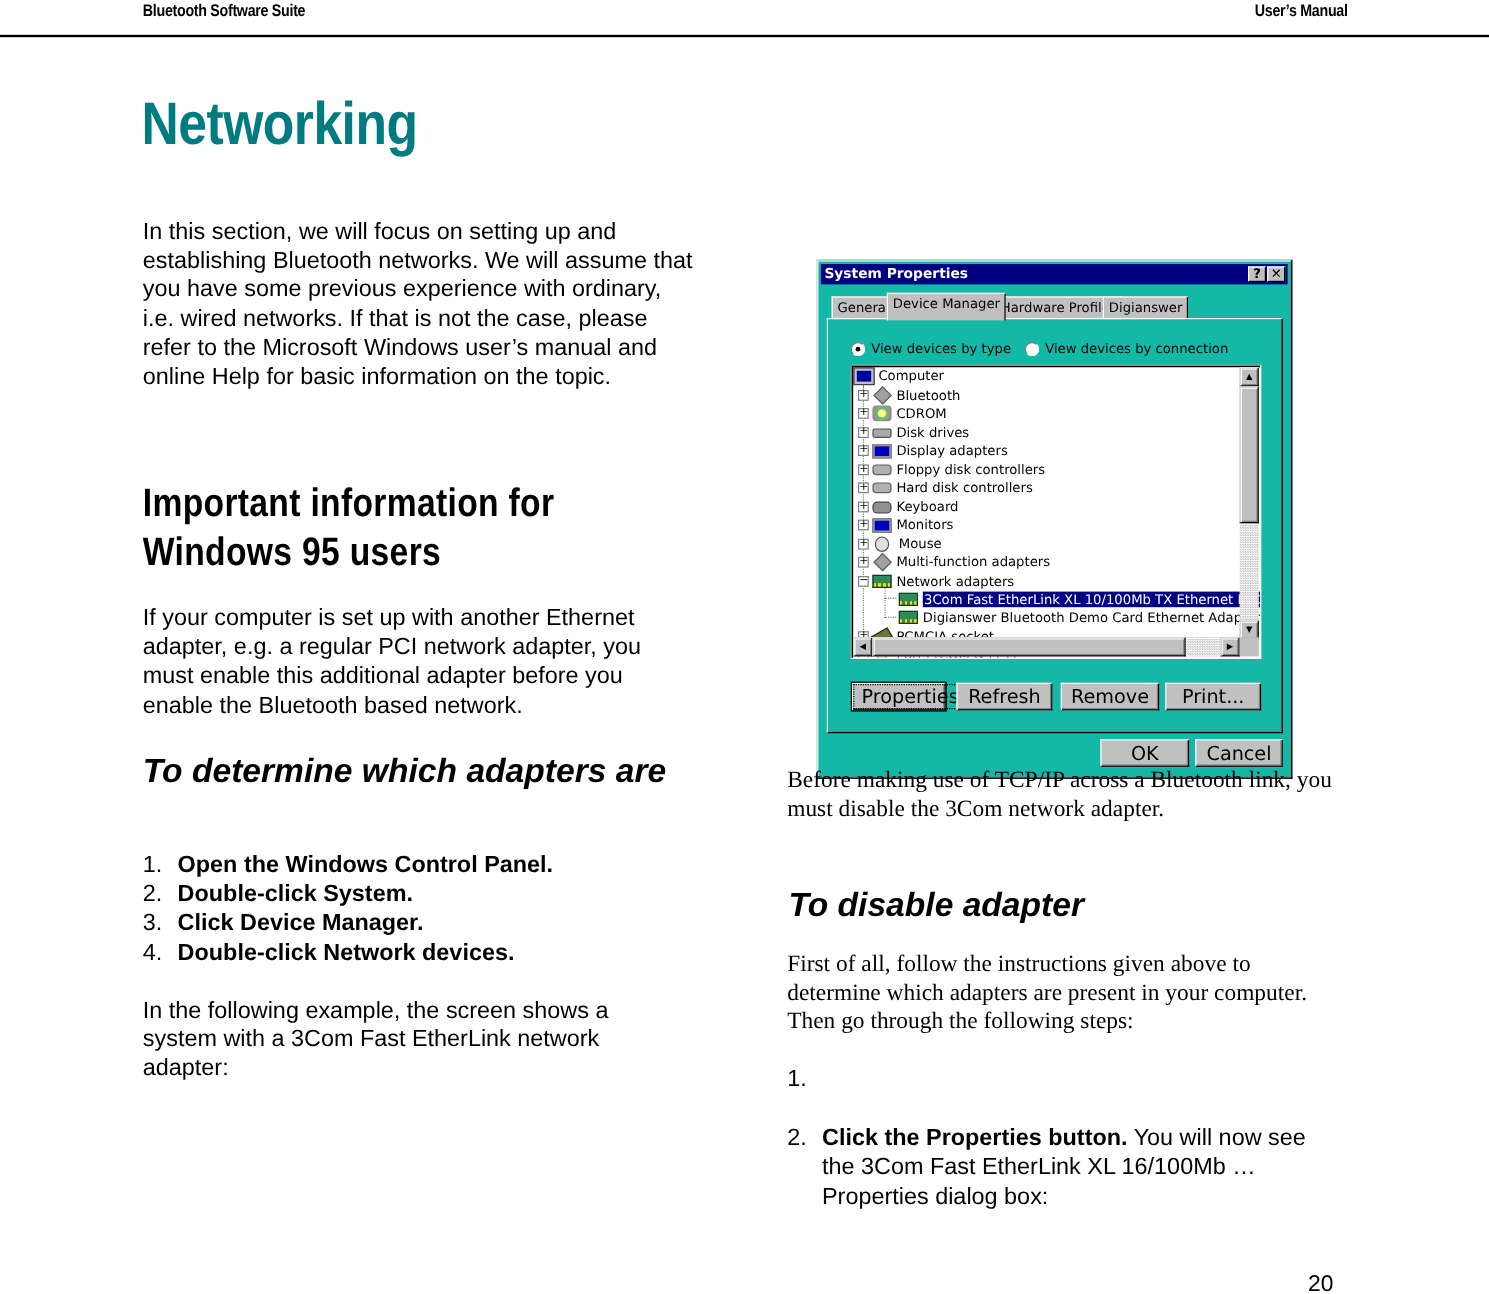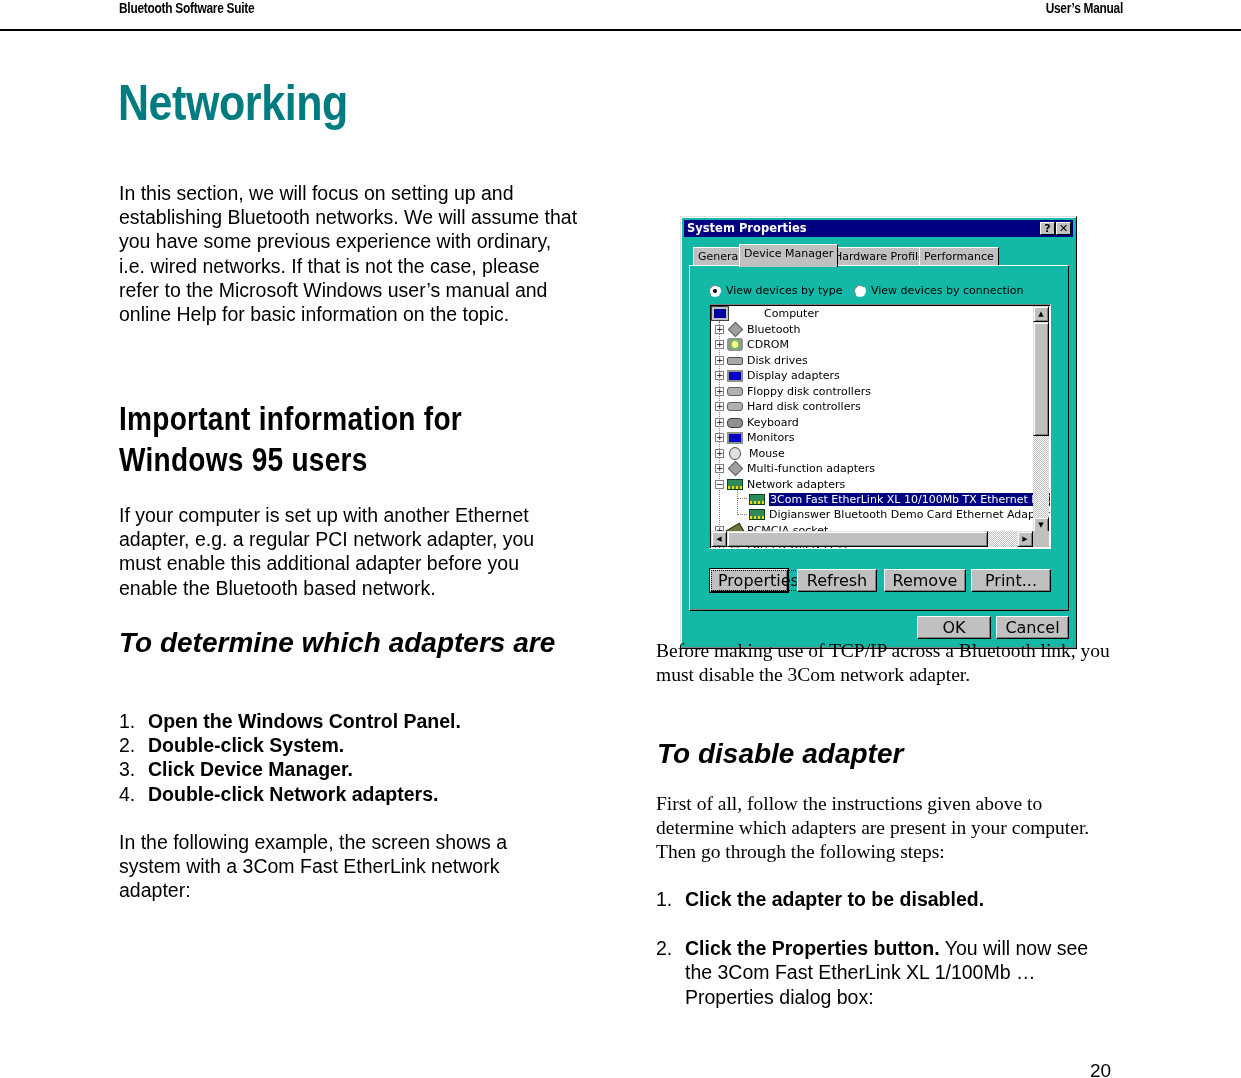--- a/index.html
+++ b/index.html
@@ -157,57 +157,57 @@
   <li>
       <span class="num">2.</span>
       <b class="txt">Double-click System.</b>
     </li>
   <li>
       <span class="num">3.</span>
       <b class="txt">Click Device Manager.</b>
     </li>
   <li>
       <span class="num">4.</span>
-      <b class="txt">Double-click Network adapters.</b>
+      <b class="txt">Double-click Network devices.</b>
     </li>
 </ol>
 
 <p class="body-text col-left" style="top:830px; width:420px;">In the following example, the screen shows a system with a 3Com Fast EtherLink network adapter:</p>
 
 <div class="dlg">
   <div class="titlebar">
     <span>System Properties</span>
     <div class="tb-btn tb-help">?</div>
     <div class="tb-btn tb-close"><span>✕</span></div>
   </div>
 
   <div class="tabs">
     <div class="tab" style="left:0;">General</div>
     <div class="tab active" style="left:46px;">Device Manager</div>
     <div class="tab" style="left:136px;">Hardware Profiles</div>
-    <div class="tab" style="left:226px;">Performance</div>
+    <div class="tab" style="left:226px;">Digianswer</div>
   </div>
 
   <div class="panel">
     <label class="radio" style="left:19px;">
       <span class="dot on"></span>
       <span>View devices by type</span>
     </label>
     <label class="radio" style="left:164px;">
       <span class="dot"></span>
       <span>View devices by connection</span>
     </label>
 
     <div class="tree">
       <div class="connector-v" style="left:9px; top:16px; height:222px;"></div>
       <div class="connector-v" style="left:27px; top:178px; height:32px;"></div>
       <div class="connector-h" style="left:27px; top:193px; width:10px;"></div>
       <div class="connector-h" style="left:27px; top:209px; width:10px;"></div>
 
-      <div class="tree-row" style="top:1px; left:2px;gap:32px;">
+      <div class="tree-row" style="top:1px; left:2px;">
         <span class="dev-icon ic-computer"></span>
         <span>Computer</span>
       </div>
 
       <div class="tree-row" style="top:17px; left:5px;">
           <span class="expander">+</span>
           <span class="dev-icon ic-diamond"></span>
           <span>Bluetooth</span>
         </div>
       <div class="tree-row" style="top:32px; left:5px;">
@@ -306,21 +306,20 @@
 
 <p class="body-text col-right" style="top:639px; width:460px;">Before making use of TCP/IP across a Bluetooth link, you must disable the 3Com network adapter.</p>
 
 <h3 class="h3" style="left:657px; top:740px;">To disable adapter</h3>
 
 <p class="body-text col-right" style="top:792px; width:440px;">First of all, follow the instructions given above to determine which adapters are present in your computer. Then go through the following steps:</p>
 
 <ol class="steps" style="left:656px; top:887px; width:470px; line-height:24.2px;">
   <li style="margin-bottom:25px;">
     <span class="num">1.</span>
-    <span class="txt"><b>Click the adapter to be disabled.</b></span>
   </li>
   <li>
     <span class="num">2.</span>
-    <span class="txt" style="width:430px;"><b>Click the Properties button.</b><span> You will now see the 3Com Fast EtherLink XL 1/100Mb … Properties dialog box:</span></span>
+    <span class="txt" style="width:430px;"><b>Click the Properties button.</b><span> You will now see the 3Com Fast EtherLink XL 16/100Mb … Properties dialog box:</span></span>
   </li>
 </ol>
 
 <div class="page-num">20</div>
 
 </body></html>

